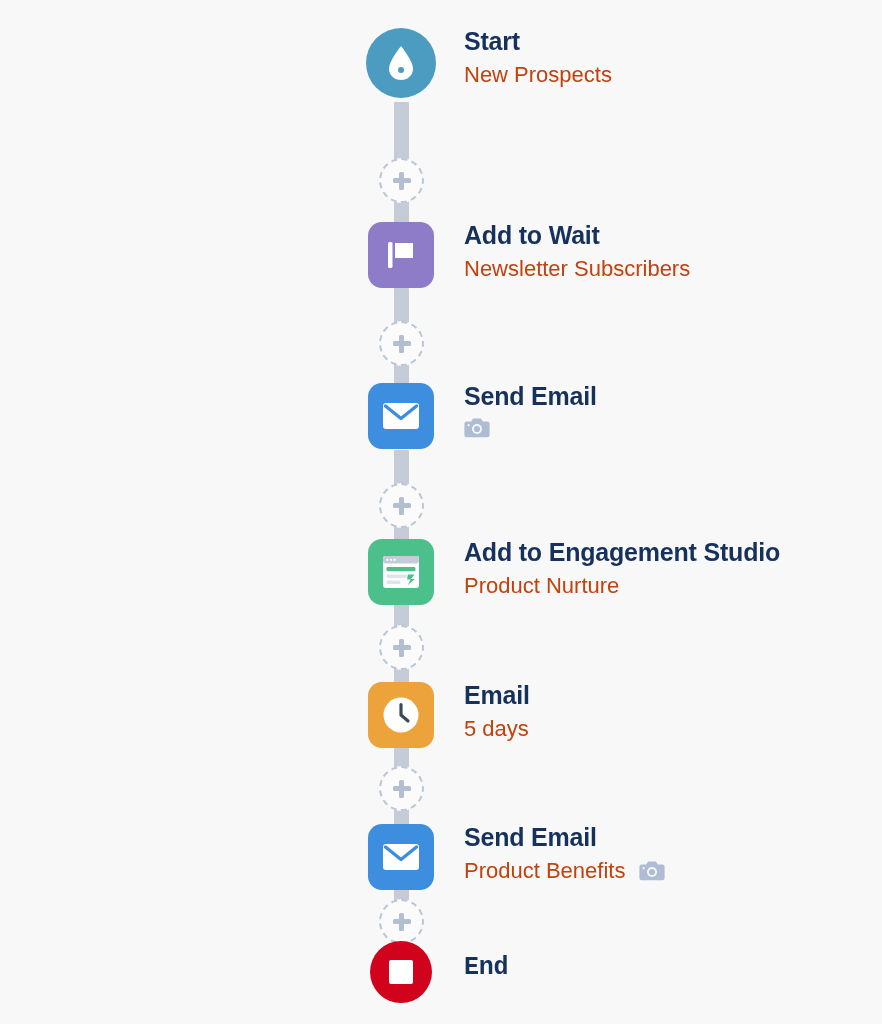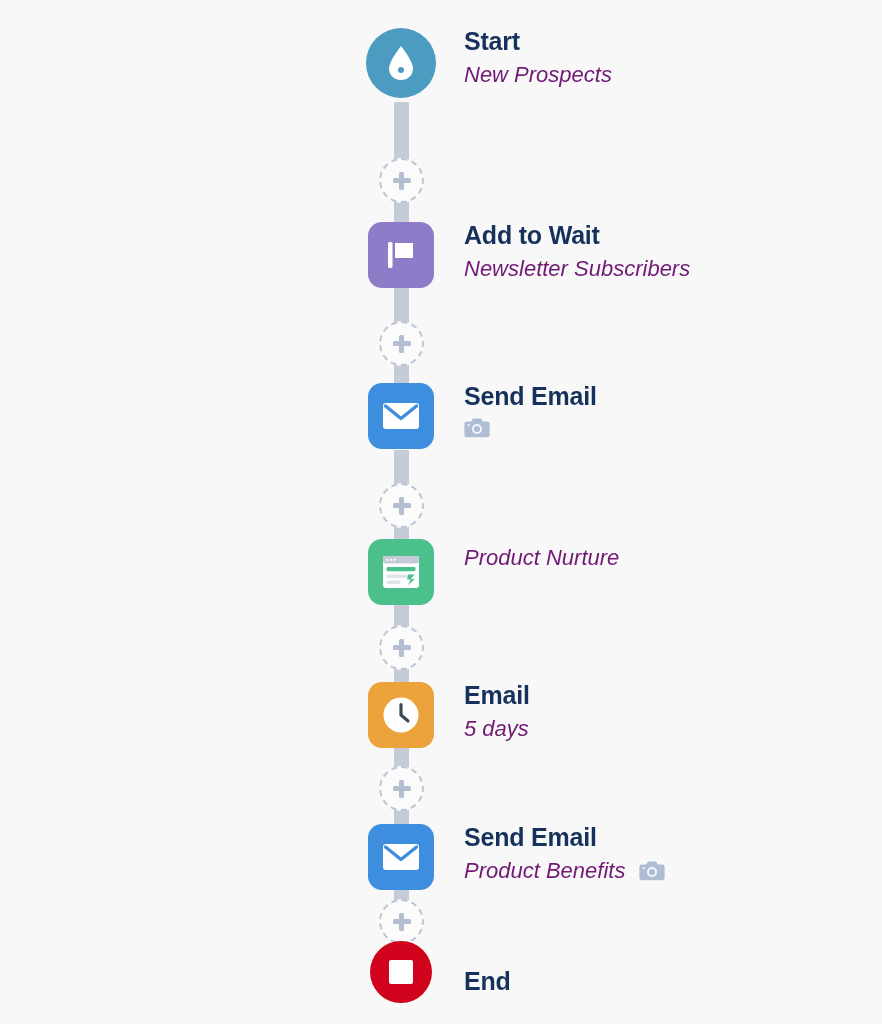--- a/index.html
+++ b/index.html
@@ -105,24 +105,23 @@
     letter-spacing: -0.2px;
     line-height: 1.1;
     white-space: nowrap;
   }
   .step-sub {
     display: flex;
     align-items: center;
     gap: 14px;
     margin-top: 6px;
     font-size: 22px;
-    color: #701a75;
+    color: #c2410c;
     line-height: 1.2;
     white-space: nowrap;
-    font-style: italic;
   }
 
   
   .camera-icon {
     flex: none;
     width: 26px;
     height: 21px;
     cursor: pointer;
   }
 
@@ -225,20 +224,21 @@
           <circle cx="9" cy="4.8" r="1.1" fill="#ffffff"></circle>
           <circle cx="12.6" cy="4.8" r="1.1" fill="#ffffff"></circle>
           <rect x="4.5" y="12" width="29" height="4.2" rx="1.4" fill="#4bc08b"></rect>
           <rect x="4.5" y="19.5" width="21" height="3.4" rx="1.3" fill="#dfe4ea"></rect>
           <rect x="4.5" y="25.5" width="14" height="3.4" rx="1.3" fill="#dfe4ea"></rect>
           <path d="M26 19.5 H32.5 L29 24 H33 L26 30 L28.6 24.6 H25 Z" fill="#4bc08b"></path>
         </svg>
       </div>
     </div>
     <div class="step-text" style="top:0px;">
+      <div class="step-title">Add to Engagement Studio</div>
       <div class="step-sub">
         <span>Product Nurture</span>
       </div>
     </div>
   </div>
 
   <div class="add-node" style="top:625px;">
     <span class="plus"></span>
   </div>
 
@@ -291,18 +291,18 @@
   <div class="add-node" style="top:899px;">
     <span class="plus"></span>
   </div>
 
   <div class="step" style="top:941px;">
     <div class="step-icon" style="left:332px;">
       <div class="icon-circle-sm" style="background:#d1031c;display:flex;align-items:center;justify-content:center;">
         <div style="width:24px;height:24px;background:#ffffff;border-radius:2px;"></div>
       </div>
     </div>
-    <div class="step-text" style="top:27px;">
+    <div class="step-text" style="top:13px;font-family:Liberation Mono, monospace;">
       <div class="step-title">End</div>
     </div>
   </div>
 
 </div>
 
 </body></html>

